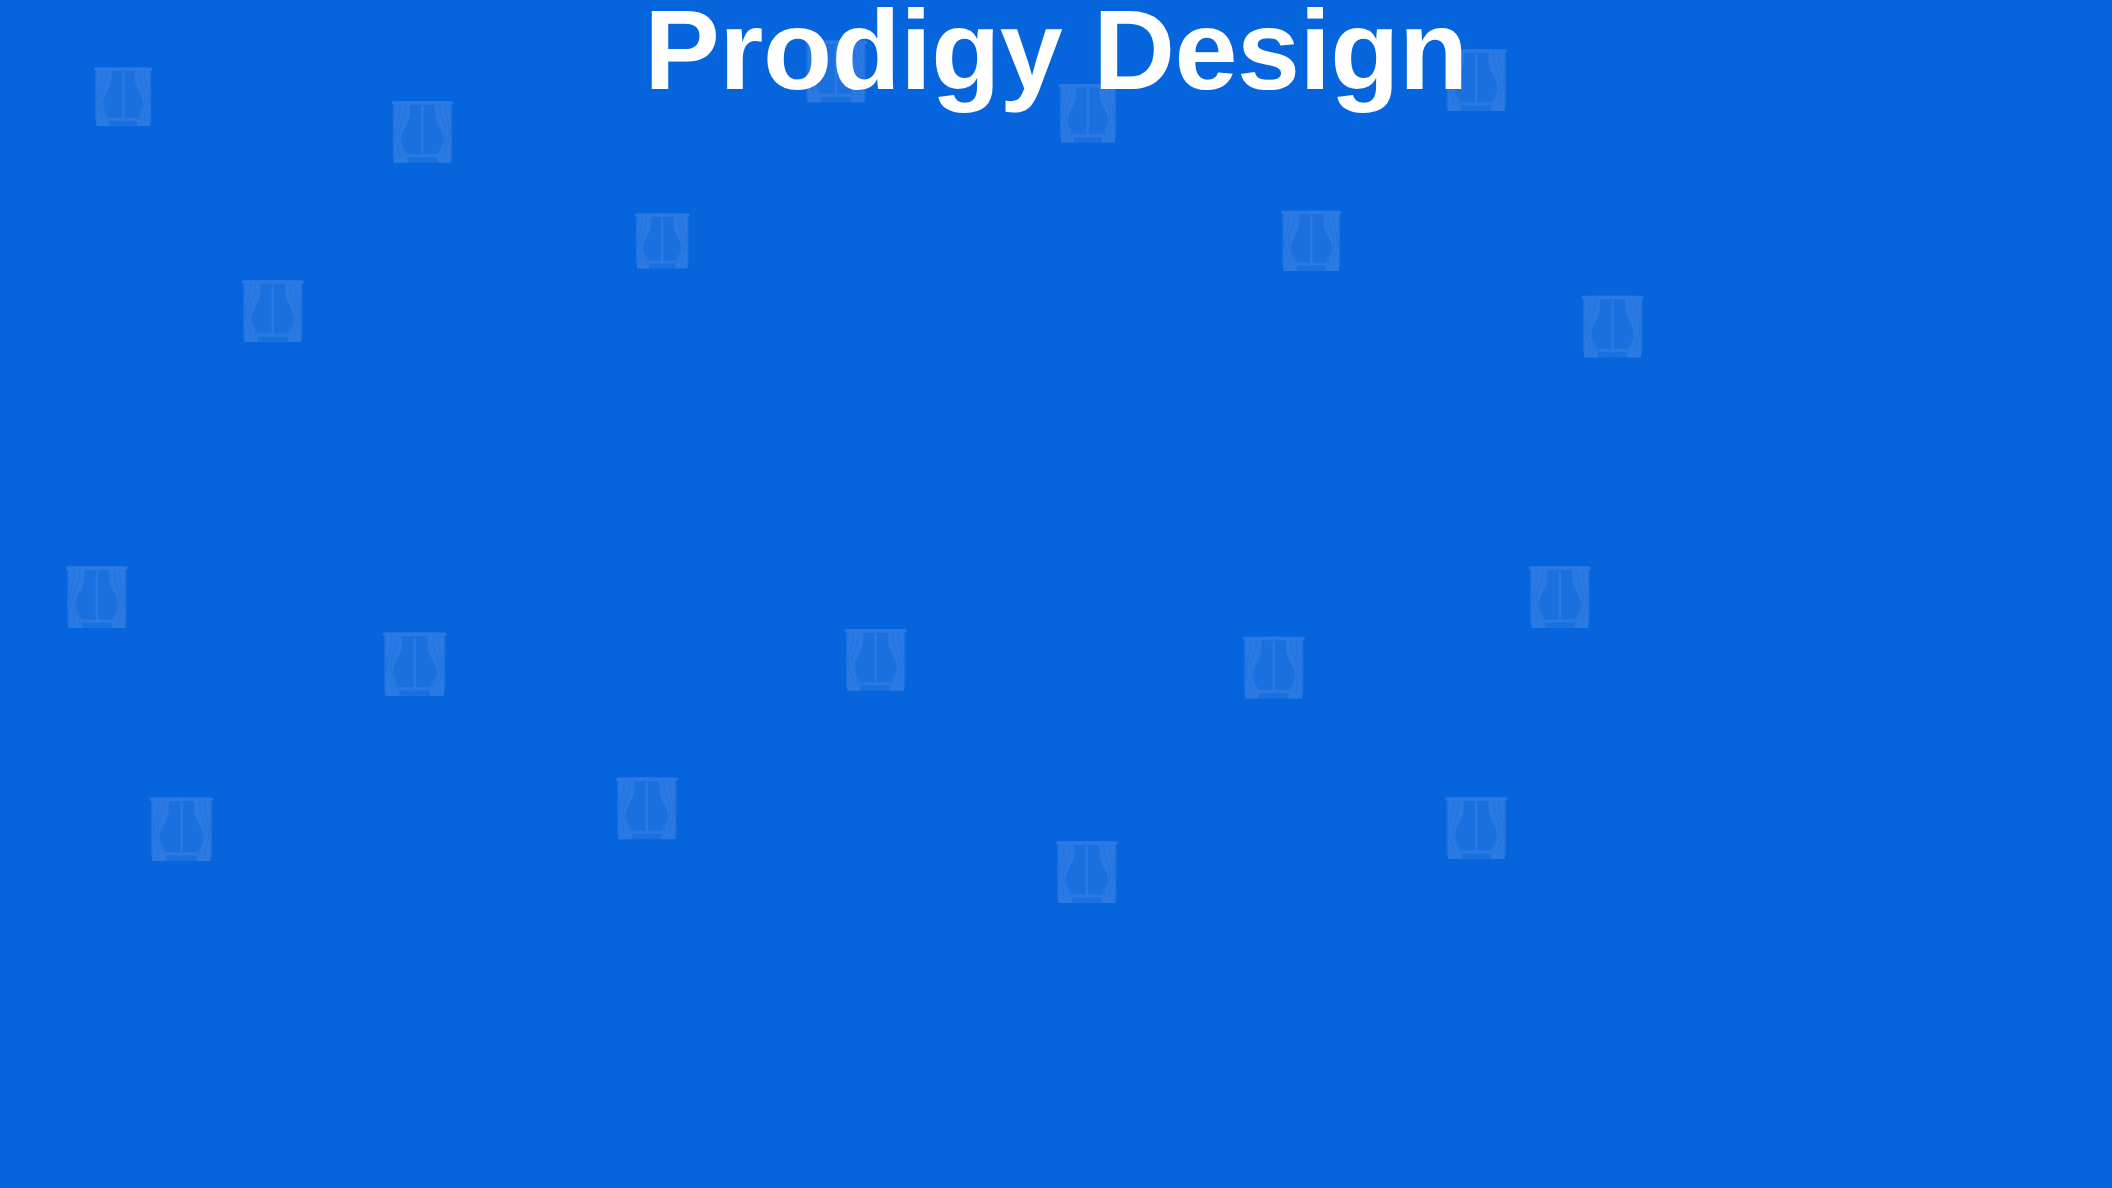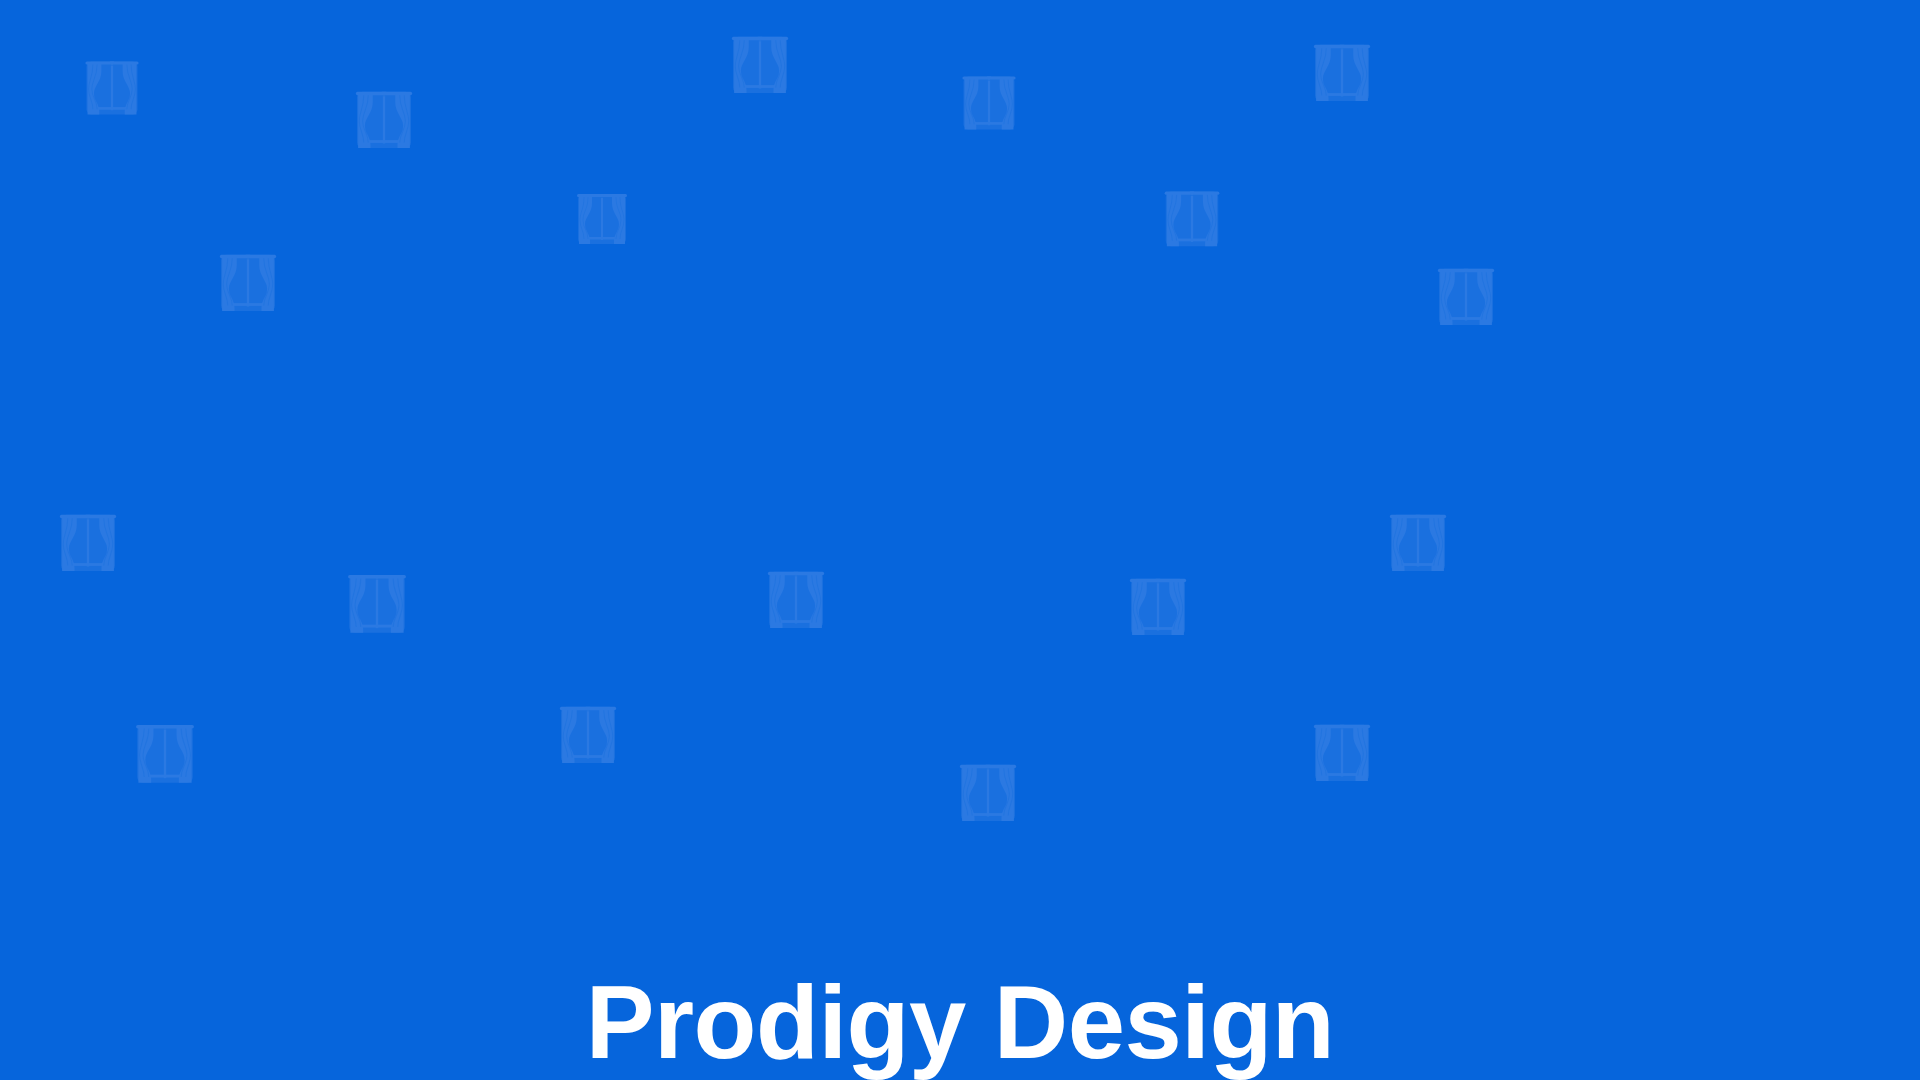--- a/index.html
+++ b/index.html
@@ -31,21 +31,21 @@
     position: absolute;
     display: block;
   }
   #title-block {
     position: absolute;
     left: 0;
     top: 0;
     width: 1920px;
     height: 1080px;
     display: flex;
-    align-items: flex-end;
+    align-items: flex-start;
     justify-content: center;
     pointer-events: none;
   }
   #brand-title {
     color: #FFFFFF;
     font-family: "Liberation Sans", sans-serif;
     font-weight: bold;
     font-size: 103px;
     line-height: 1;
     letter-spacing: -0.5px;

